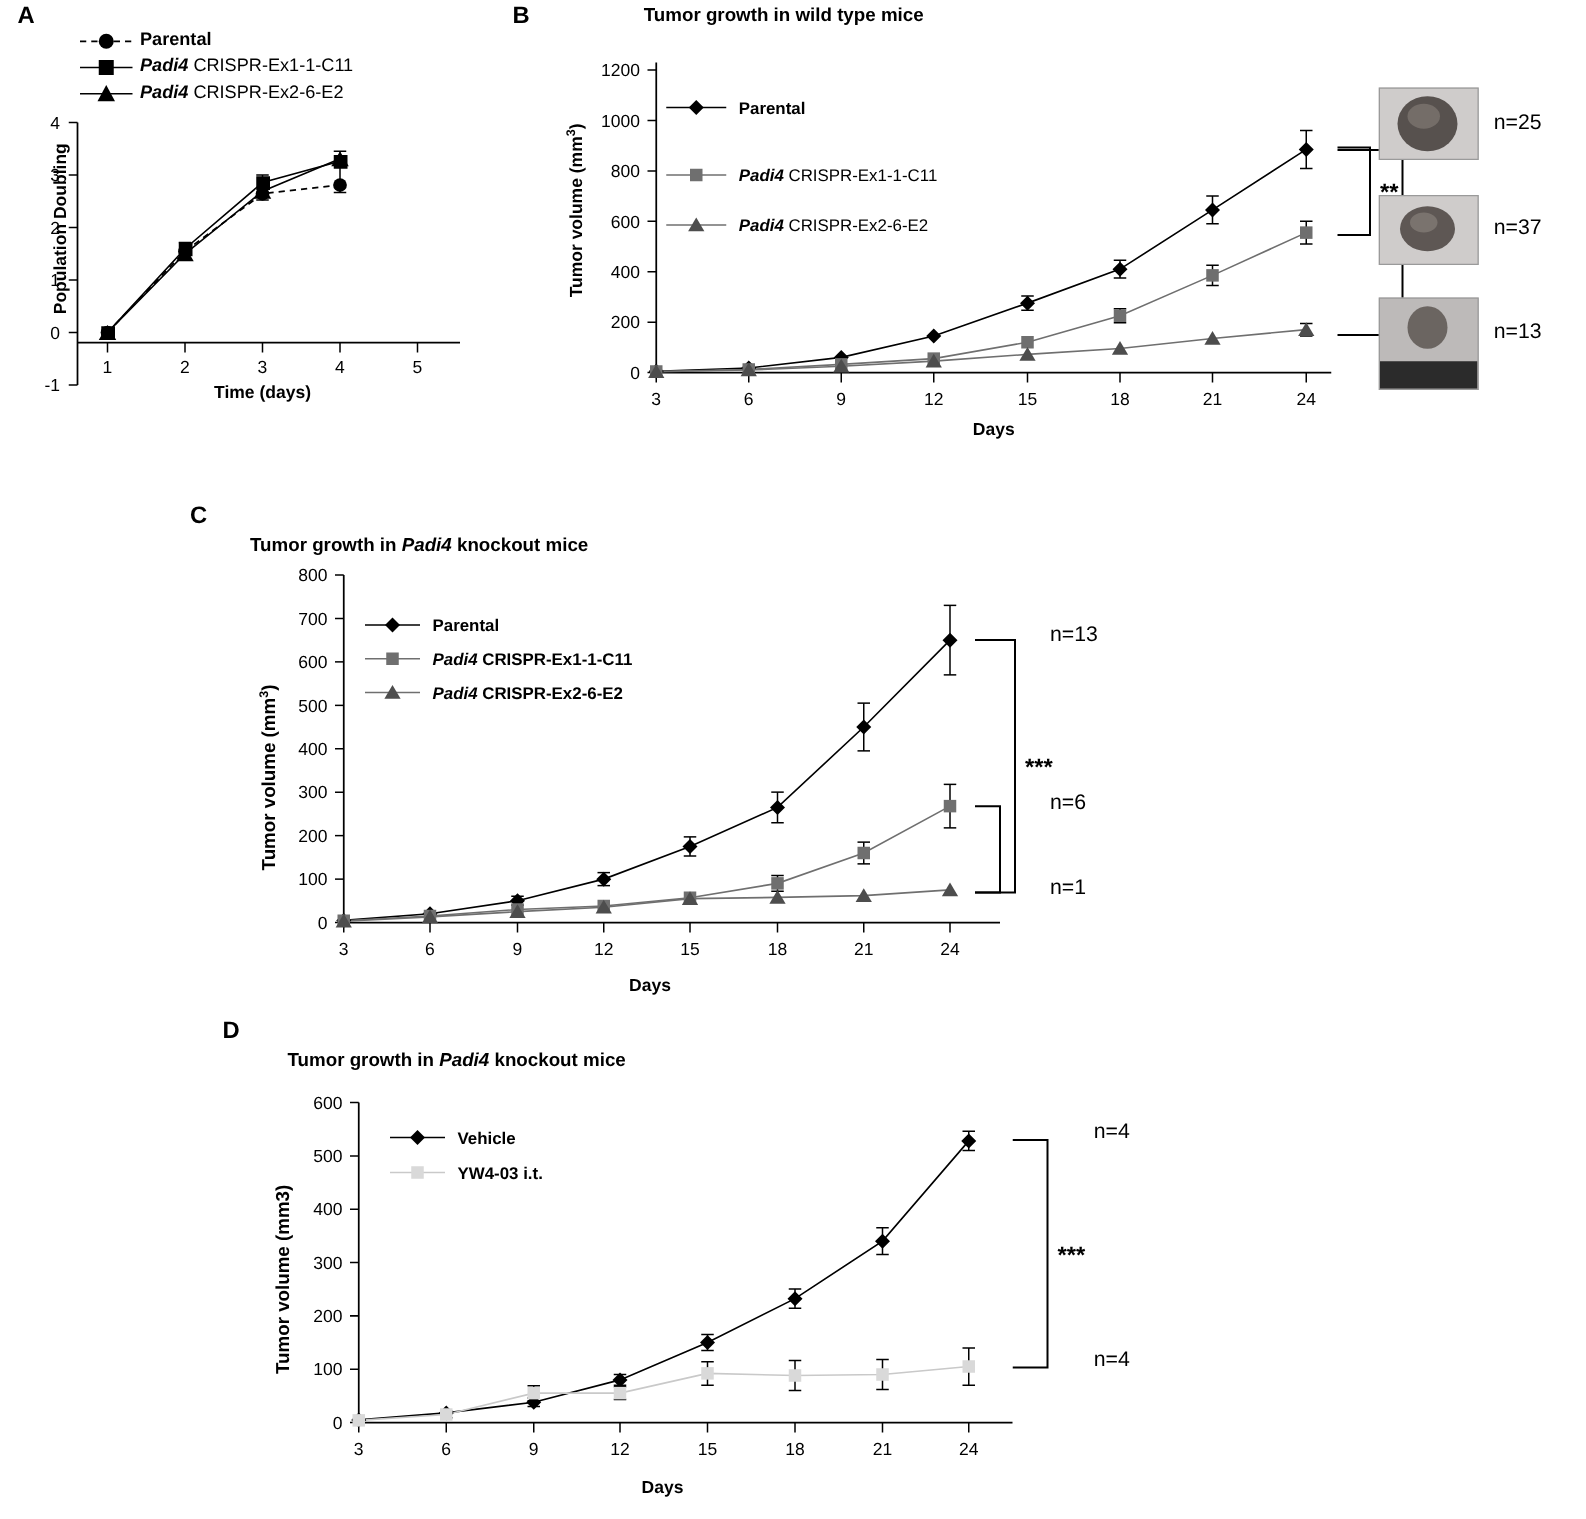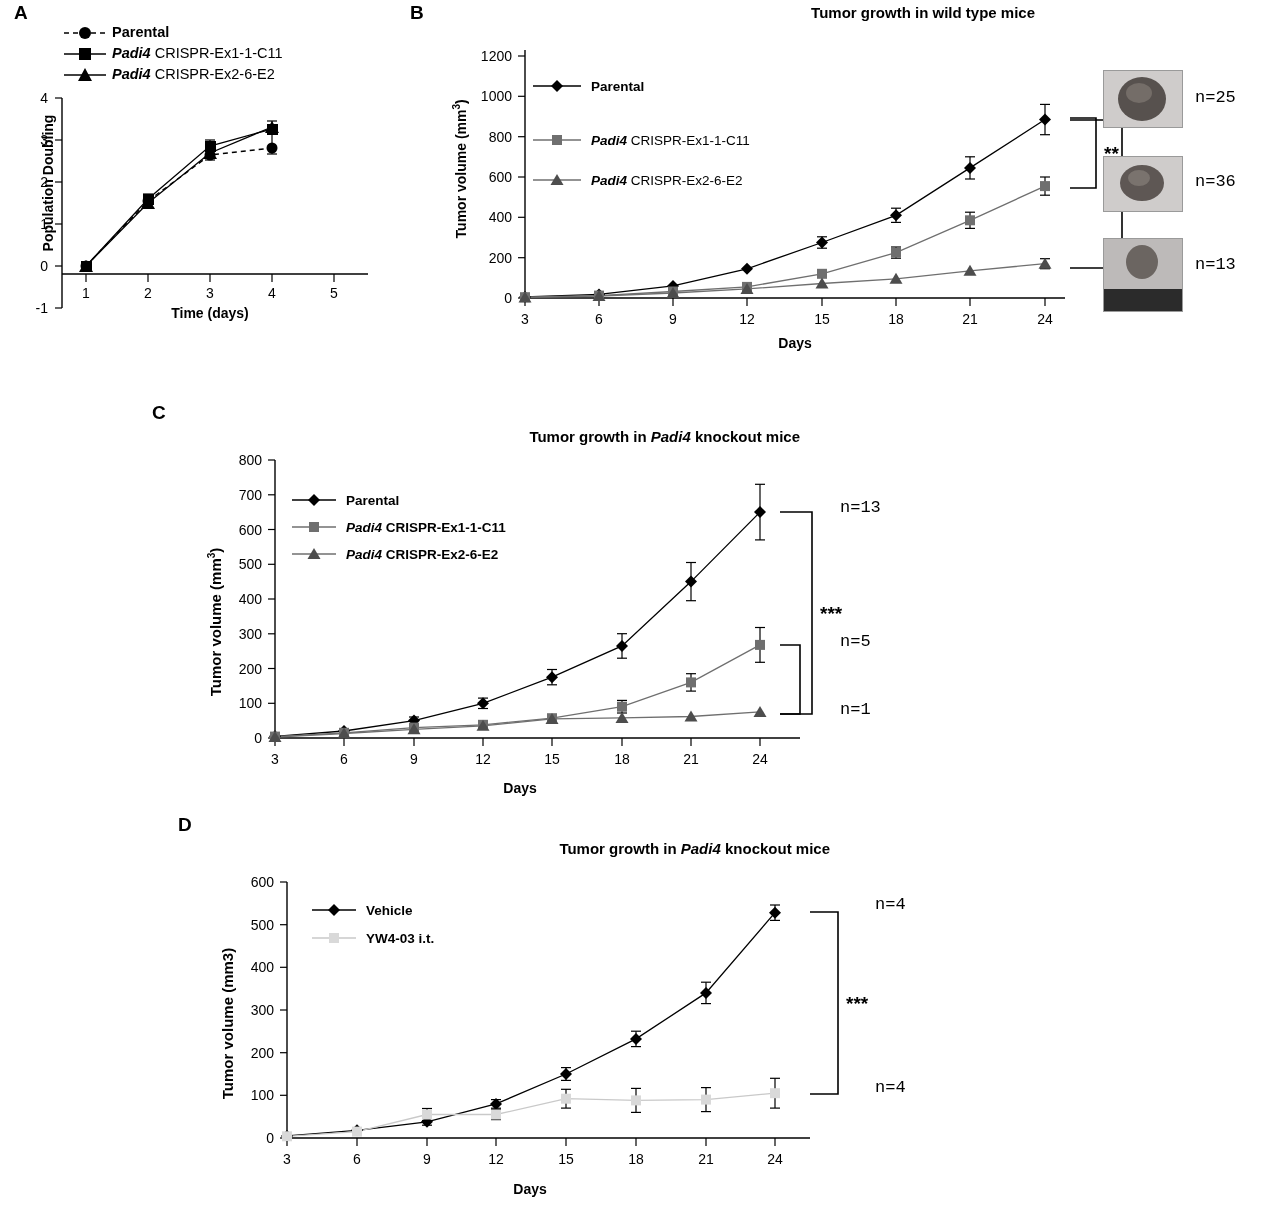--- a/index.html
+++ b/index.html
@@ -1,27 +1,27 @@
 <!DOCTYPE html>
 <html><head>
 <meta charset="utf-8">
 <style>
   html,body{margin:0;padding:0;background:#ffffff;}
   body{width:1269px;height:1215px;position:relative;font-family:"Liberation Sans",sans-serif;color:#000;}
   .panel{position:absolute;}
   .panel-letter{font-weight:bold;font-size:19px;}
-  .chart-title{font-weight:bold;font-size:15px;text-align:right;}
+  .chart-title{font-weight:bold;font-size:15px;text-align:left;}
   .chart-title .ital{font-style:italic;}
   svg{display:block;}
   .axis-line{stroke:#000;stroke-width:1.4;fill:none;}
   .tick{stroke:#000;stroke-width:1.2;}
   .ticklabel{font-size:14px;fill:#000;font-family:"Liberation Sans",sans-serif;}
   .axtitle{font-size:14px;font-weight:bold;font-family:"Liberation Sans",sans-serif;fill:#000;}
   .serieslabel{font-size:13.5px;font-family:"Liberation Sans",sans-serif;fill:#000;}
-  .nlabel{font-size:17px;font-family:Liberation Mono, monospace;}
+  .nlabel{font-size:17px;font-family:Liberation Sans, sans-serif;}
   .star{font-size:19px;font-weight:bold;font-family:"Liberation Sans",sans-serif;}
   .bracket{stroke:#000;stroke-width:1.6;fill:none;}
   .errbar{stroke:#000;stroke-width:1.2;}
   .line-solid{fill:none;stroke:#000;stroke-width:1.3;}
   .line-gray{fill:none;stroke:#6f6f6f;stroke-width:1.3;}
   .line-dash{fill:none;stroke:#000;stroke-width:1.4;stroke-dasharray:5,4;}
   .line-lgray{fill:none;stroke:#c9c9c9;stroke-width:1.3;}
   .photo{background:#cfcccb;border:1px solid #9a9a9a;position:relative;overflow:hidden;}
   .blob{position:absolute;border-radius:50%;background:#6b6663;}
 </style>
@@ -270,21 +270,21 @@
   </div>
   <div class="photo" style="left:698px;top:156px;width:78px;height:54px;position:absolute;">
     <div class="blob" style="left:16px;top:8px;width:44px;height:36px;background:#5e5754;"></div>
     <div class="blob" style="left:24px;top:13px;width:22px;height:16px;background:#7a736e;"></div>
   </div>
   <div class="photo" style="left:698px;top:238px;width:78px;height:72px;position:absolute;background:#bdbab9;">
     <div class="blob" style="left:22px;top:6px;width:32px;height:34px;background:#6b6561;"></div>
     <div style="position:absolute;left:0;bottom:0;width:78px;height:22px;background:#2b2b2b;"></div>
   </div>
   <div class="nlabel" style="position:absolute;left:790px;top:88px;">n=25</div>
-  <div class="nlabel" style="position:absolute;left:790px;top:172px;">n=36</div>
+  <div class="nlabel" style="position:absolute;left:790px;top:172px;">n=37</div>
   <div class="nlabel" style="position:absolute;left:790px;top:255px;">n=13</div>
 </div>
 
 <div class="panel" style="left:120px;top:398px;width:1000px;height:420px;">
   <div class="panel-letter" style="position:absolute;left:32px;top:4px;">C</div>
   <div class="chart-title" style="position:absolute;left:80px;top:30px;width:600px;">
     <span>Tumor growth in </span><span class="ital">Padi4</span><span> knockout mice</span>
   </div>
 
   <svg style="position:absolute;left:0px;top:50px;" width="800" height="360">
@@ -417,21 +417,21 @@
   </svg>
 
   <div style="position:absolute;left:-25px;top:215px;width:240px;transform:rotate(-90deg);text-align:center;font-size:15px;font-weight:bold;">Tumor volume (mm<sup style="font-size:10px;">3</sup>)</div>
 
   <svg style="position:absolute;left:660px;top:50px;" width="260" height="300">
     <path class="bracket" d="M0,64 L32,64 L32,266 L0,266"></path>
     <path class="bracket" d="M0,197 L20,197 L20,266 L0,266"></path>
     <text class="star" x="40" y="172">***</text>
   </svg>
   <div class="nlabel" style="position:absolute;left:720px;top:100px;">n=13</div>
-  <div class="nlabel" style="position:absolute;left:720px;top:234px;">n=5</div>
+  <div class="nlabel" style="position:absolute;left:720px;top:234px;">n=6</div>
   <div class="nlabel" style="position:absolute;left:720px;top:302px;">n=1</div>
 </div>
 
 <div class="panel" style="left:120px;top:810px;width:1000px;height:400px;">
   <div class="panel-letter" style="position:absolute;left:58px;top:4px;">D</div>
   <div class="chart-title" style="position:absolute;left:110px;top:30px;width:600px;">
     <span>Tumor growth in </span><span class="ital">Padi4</span><span> knockout mice</span>
   </div>
 
   <svg style="position:absolute;left:0px;top:52px;" width="800" height="340">

